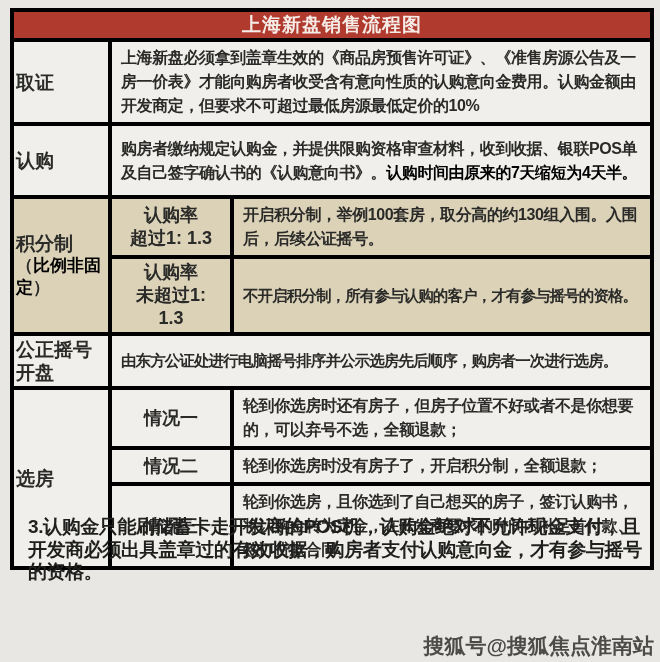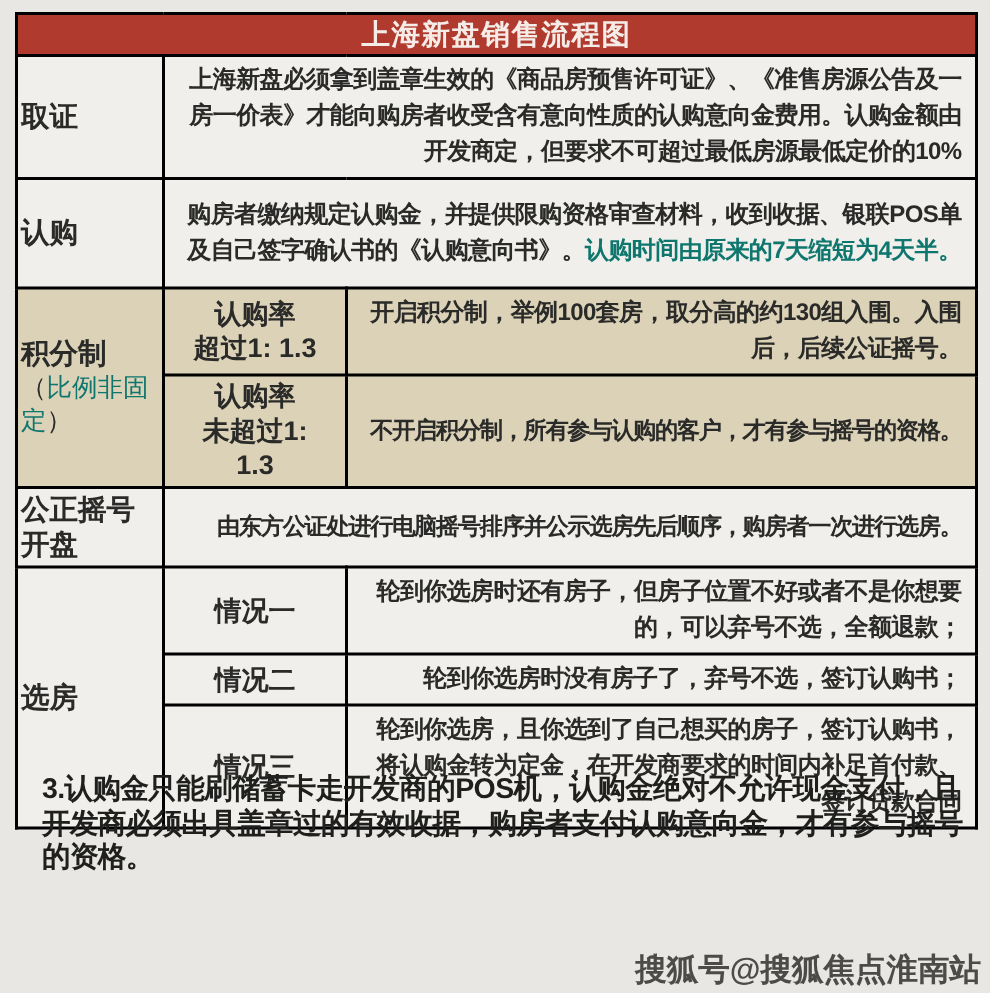--- a/index.html
+++ b/index.html
@@ -17,21 +17,21 @@
   }
   table.process {
     position: absolute;
     left: 10px; top: 8px;
     width: 640px;
     border-collapse: collapse;
     table-layout: fixed;
     background: #f0efec;
   }
   table.process td {
-    border: 2px solid #000000;
+    border: 4px solid #000000;
     color: #2a2a28;
     font-weight: 600;
     vertical-align: middle;
     margin-left: 32px;
   }
   tr.header-row td {
     background: #b03a2e;
     color: #f6ece7;
     text-align: center;
     font-size: 19px;
@@ -47,30 +47,30 @@
     line-height: 23px;
   }
   td.sublabel {
     text-align: center;
     font-size: 18px;
     font-weight: 700;
     line-height: 23px;
     padding: 2px 16px;
   }
   td.content {
-    text-align: right;
+    text-align: left;
     font-size: 16px;
     line-height: 24px;
     letter-spacing: -0.4px;
     padding: 4px 9px;
   }
   td.fit { letter-spacing: -0.9px; font-size: 15.5px; }
   .beige { background: #dbd2b8; }
-  .red { color: #0f766e; }
-  .paren-line { font-size: 17px; line-height: 22px; font-weight: 400; }
+  .red { color: #000000; }
+  .paren-line { font-size: 17px; line-height: 22px; font-weight: 700; }
   .notes {
     position: absolute;
     left: 28px; top: 516px;
     width: 614px;
     font-size: 19px;
     font-weight: 700;
     line-height: 22.5px;
     color: #1f1f1d;
     letter-spacing: -0.4px;
   }
@@ -138,21 +138,21 @@
     </tr>
 
     <tr>
       <td class="label" rowspan="3">选房</td>
       <td class="sublabel" style="height:56px">情况一</td>
       <td class="content">轮到你选房时还有房子，但房子位置不好或者不是你想要的，可以弃号不选，全额退款；</td>
     </tr>
 
     <tr>
       <td class="sublabel" style="height:33px">情况二</td>
-      <td class="content">轮到你选房时没有房子了，弃号不选，签订认购书；</td>
+      <td class="content">轮到你选房时没有房子了，开启积分制，全额退款；</td>
     </tr>
 
     <tr>
       <td class="sublabel" style="height:70px">情况三</td>
       <td class="content">轮到你选房，且你选到了自己想买的房子，签订认购书，将认购金转为定金，在开发商要求的时间内补足首付款、签订贷款合同</td>
     </tr>
 
   </tbody>
     </table>
 

